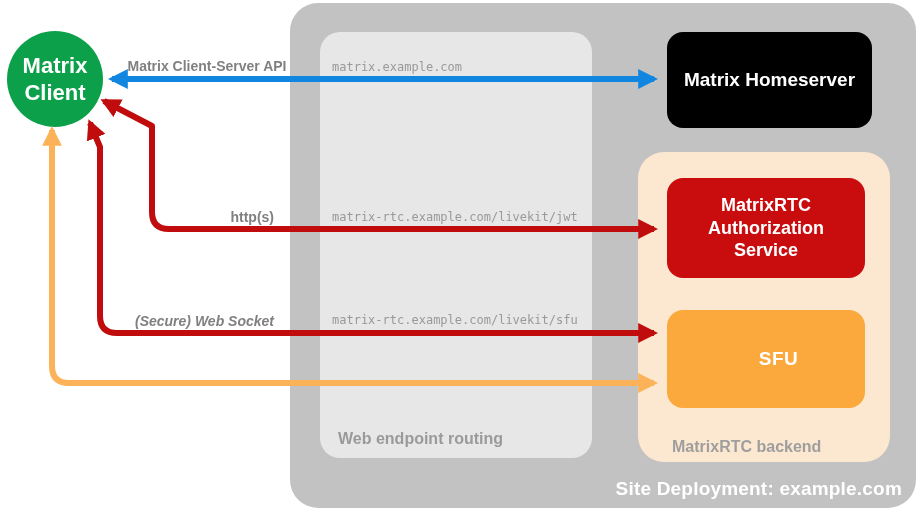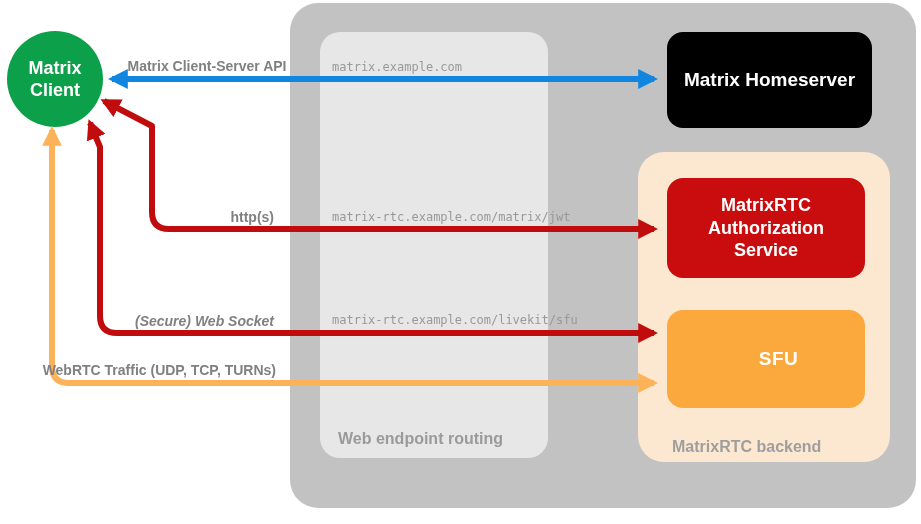--- a/index.html
+++ b/index.html
@@ -13,21 +13,21 @@
   
   .site-container {
     position: absolute; left: 290px; top: 3px; width: 626px; height: 505px;
     background: #c2c2c2; border-radius: 28px;
   }
   .site-label {
     position: absolute; right: 14px; bottom: 8px;
     font-size: 19px; font-weight: bold; color: #ffffff; letter-spacing: 0.2px;
   }
   .routing-box {
-    position: absolute; left: 30px; top: 29px; width: 228px; height: 426px;
+    position: absolute; left: 30px; top: 29px; width: 272px; height: 426px;
     background: #e7e7e7; border-radius: 20px; padding-left: 44px;
   }
   .routing-label {
     position: absolute; left: 18px; bottom: 10px;
     font-size: 16px; font-weight: bold; color: #9a9a9a;
   }
   .endpoint {
     position: absolute; left: 12px;
     font-family: "DejaVu Sans Mono", monospace;
     font-size: 12px; color: #999999; white-space: nowrap;
@@ -45,21 +45,21 @@
   }
 
   
   .node {
     position: absolute; display: flex; align-items: center; justify-content: center;
     color: #ffffff; font-weight: bold; text-align: center;
   }
   .client-node {
     left: 7px; top: 31px; width: 96px; height: 96px;
     background: #0ca04a; border-radius: 50%;
-    font-size: 18px; line-height: 1.25; align-items: center;
+    font-size: 22px; line-height: 1.25; align-items: center;
   }
   .client-node .txt { width: 70px; }
   .homeserver-node {
     left: 377px; top: 29px; width: 205px; height: 96px;
     background: #000000; border-radius: 16px; font-size: 19px;
   }
   .auth-node {
     left: 29px; top: 26px; width: 198px; height: 100px;
     background: #c90c0e; border-radius: 16px; font-size: 18px; line-height: 1.25;
   }
@@ -84,39 +84,40 @@
 </style>
 </head>
 <body>
 
 <div class="canvas">
 
   <div class="site-container">
 
     <div class="routing-box">
       <span class="endpoint e0">matrix.example.com</span>
-      <span class="endpoint e1">matrix-rtc.example.com/matrix/jwt</span>
+      <span class="endpoint e1">matrix-rtc.example.com/livekit/jwt</span>
       <span class="endpoint e2">matrix-rtc.example.com/livekit/sfu</span>
       <span class="routing-label">Web endpoint routing</span>
     </div>
 
     <div class="node homeserver-node">
       <span class="txt">Matrix Homeserver</span>
     </div>
 
     <div class="backend-box">
       <div class="node auth-node">
         <span class="txt">MatrixRTC Authorization Service</span>
       </div>
       <div class="node sfu-node">
         <span class="txt">SFU</span>
       </div>
       <span class="backend-label">MatrixRTC backend</span>
     </div>
 
+    <span class="site-label">Site Deployment: example.com</span>
   </div>
 
   <div class="node client-node">
     <span class="txt">Matrix Client</span>
   </div>
 
   <svg class="arrow-layer" width="921" height="524" viewBox="0 0 921 524">
     <defs>
       <marker id="m-blue" viewBox="0 0 10 10" refX="8" refY="5" markerWidth="3.3" markerHeight="3.3" orient="auto-start-reverse" markerUnits="strokeWidth">
         <path d="M0,0 L10,5 L0,10 Z" fill="#1186e0"></path>
@@ -134,15 +135,14 @@
     <path d="M 104 101 L 152 126 L 152 212 Q 152 229 169 229 L 654 229" fill="none" stroke="#c00c0c" stroke-width="6" stroke-linejoin="round" marker-start="url(#m-red)" marker-end="url(#m-red)"></path>
 
     <path d="M 90 123 L 100 147 L 100 316 Q 100 333 117 333 L 654 333" fill="none" stroke="#c00c0c" stroke-width="6" stroke-linejoin="round" marker-start="url(#m-red)" marker-end="url(#m-red)"></path>
 
     <path d="M 52 130 L 52 366 Q 52 383 69 383 L 654 383" fill="none" stroke="#fbb259" stroke-width="6" stroke-linejoin="round" marker-start="url(#m-orange)" marker-end="url(#m-orange)"></path>
   </svg>
 
   <span class="arrow-label lbl-api">Matrix Client-Server API</span>
   <span class="arrow-label lbl-http">http(s)</span>
   <span class="arrow-label lbl-ws">(Secure) Web Socket</span>
-  <span class="arrow-label lbl-webrtc">WebRTC Traffic (UDP, TCP, TURNs)</span>
 
 </div>
 
 </body></html>

